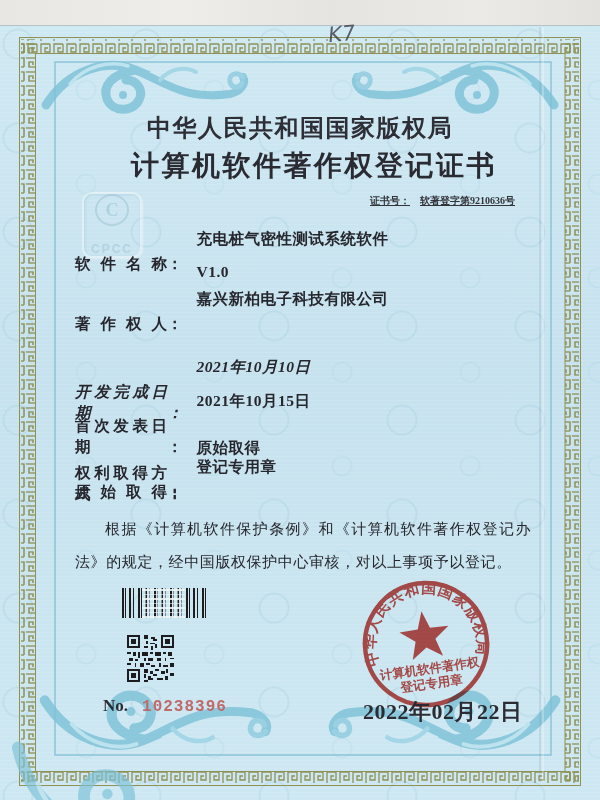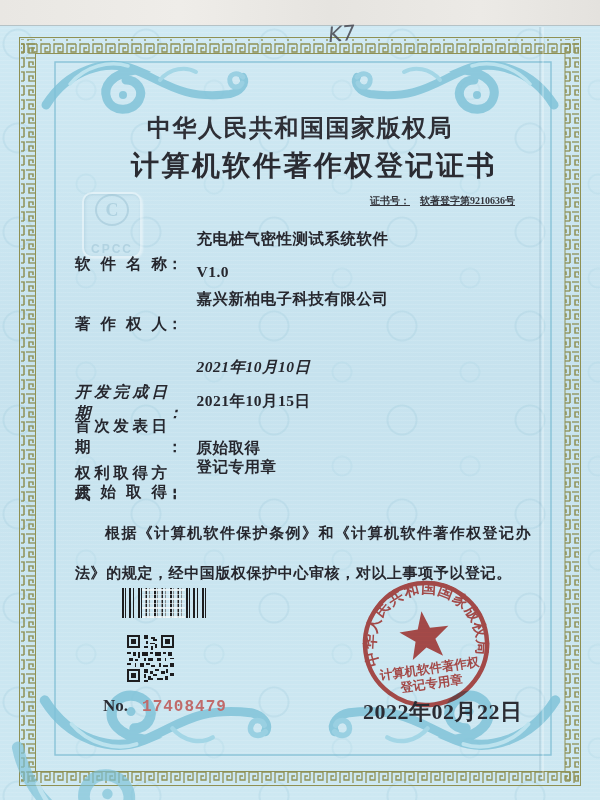--- a/index.html
+++ b/index.html
@@ -27,21 +27,21 @@
              letter-spacing:2.5px;color:#2a2b32;padding-left:28px;}
   #certNoRow{left:370px;top:194px;font-size:10px;font-weight:700;color:#33343b;text-decoration:underline;}
   #certNoRow .num{margin-left:10px;}
   .field{position:absolute;left:75px;z-index:3;font-size:15.5px;font-weight:700;color:#26272e;}
   .flabel{display:inline-block;width:92px;text-align:justify;text-align-last:justify;margin-top:32px;}
   .fcolon{display:inline-block;}
   .fvalue{display:inline-block;vertical-align:top;margin-left:14px;white-space:pre-line;
           line-height:33px;letter-spacing:.5px;max-width:340px;}
   #f1{top:222px;} #f2{top:282px;} #f3{top:350px;font-style:italic;} #f4{top:384px;}
   #f5{top:431px;} #f6{top:450px;} #f7{top:483px;}
-  #bodyPara{left:75px;top:513px;width:456px;font-size:15px;font-weight:700;line-height:40px;
+  #bodyPara{left:75px;top:513px;width:456px;font-size:15px;font-weight:400;line-height:33px;
             text-indent:2em;text-align:justify;letter-spacing:.6px;color:#26272e;}
   
   #barcode{position:absolute;left:122px;top:588px;width:85px;height:30px;z-index:3;
     background:repeating-linear-gradient(90deg,#1d1d1f 0 2px,transparent 2px 3px,#1d1d1f 3px 4px,
       transparent 4px 7px,#1d1d1f 7px 9px,transparent 9px 11px,#1d1d1f 11px 12px,transparent 12px 16px);}
   #barcode::after{content:"";position:absolute;left:24%;right:26%;top:0;bottom:0;
     background:repeating-linear-gradient(0deg, rgba(240,248,250,.85) 0 2px, transparent 2px 5px, rgba(240,248,250,.6) 5px 6px, transparent 6px 9px),
                repeating-linear-gradient(90deg, transparent 0 3px, rgba(240,248,250,.5) 3px 4px);}
   
   #qr{position:absolute;left:127px;top:635px;width:47px;height:47px;z-index:3;}
@@ -197,21 +197,21 @@
       <rect x="11" y="22" width="2" height="2"></rect>
         <rect x="14" y="21" width="2" height="1"></rect>
       <rect x="16" y="23" width="3" height="1"></rect>
         <rect x="20" y="22" width="2" height="2"></rect>
       <rect x="13" y="23" width="1" height="1"></rect>
         <rect x="9" y="24" width="2" height="1"></rect>
     </g>
   </svg>
 
   <div class="txt" id="serialRow">
-    <span>No.</span><span class="digits">17408479</span>
+    <span>No.</span><span class="digits">10238396</span>
   </div>
 
   <svg id="seal" viewBox="0 0 150 150" xmlns="http://www.w3.org/2000/svg">
     <defs>
       <path id="sealArc" d="M26.5 91 A51 51 0 1 1 123.5 91" fill="none"></path>
     </defs>
     <circle cx="75" cy="75" r="61" fill="none" stroke="#c8423c" stroke-width="4.5"></circle>
     <polygon fill="#c8423c" points="75,42 81.2,59.5 99.7,60 85,71.2 90.3,89 75,78.5 59.7,89 65,71.2 50.3,60 68.8,59.5"></polygon>
     <text font-size="15" font-weight="bold" fill="#c8423c" letter-spacing="1" font-family="Liberation Serif, serif">
       <textPath href="#sealArc" startOffset="1%">中华人民共和国国家版权局</textPath>

